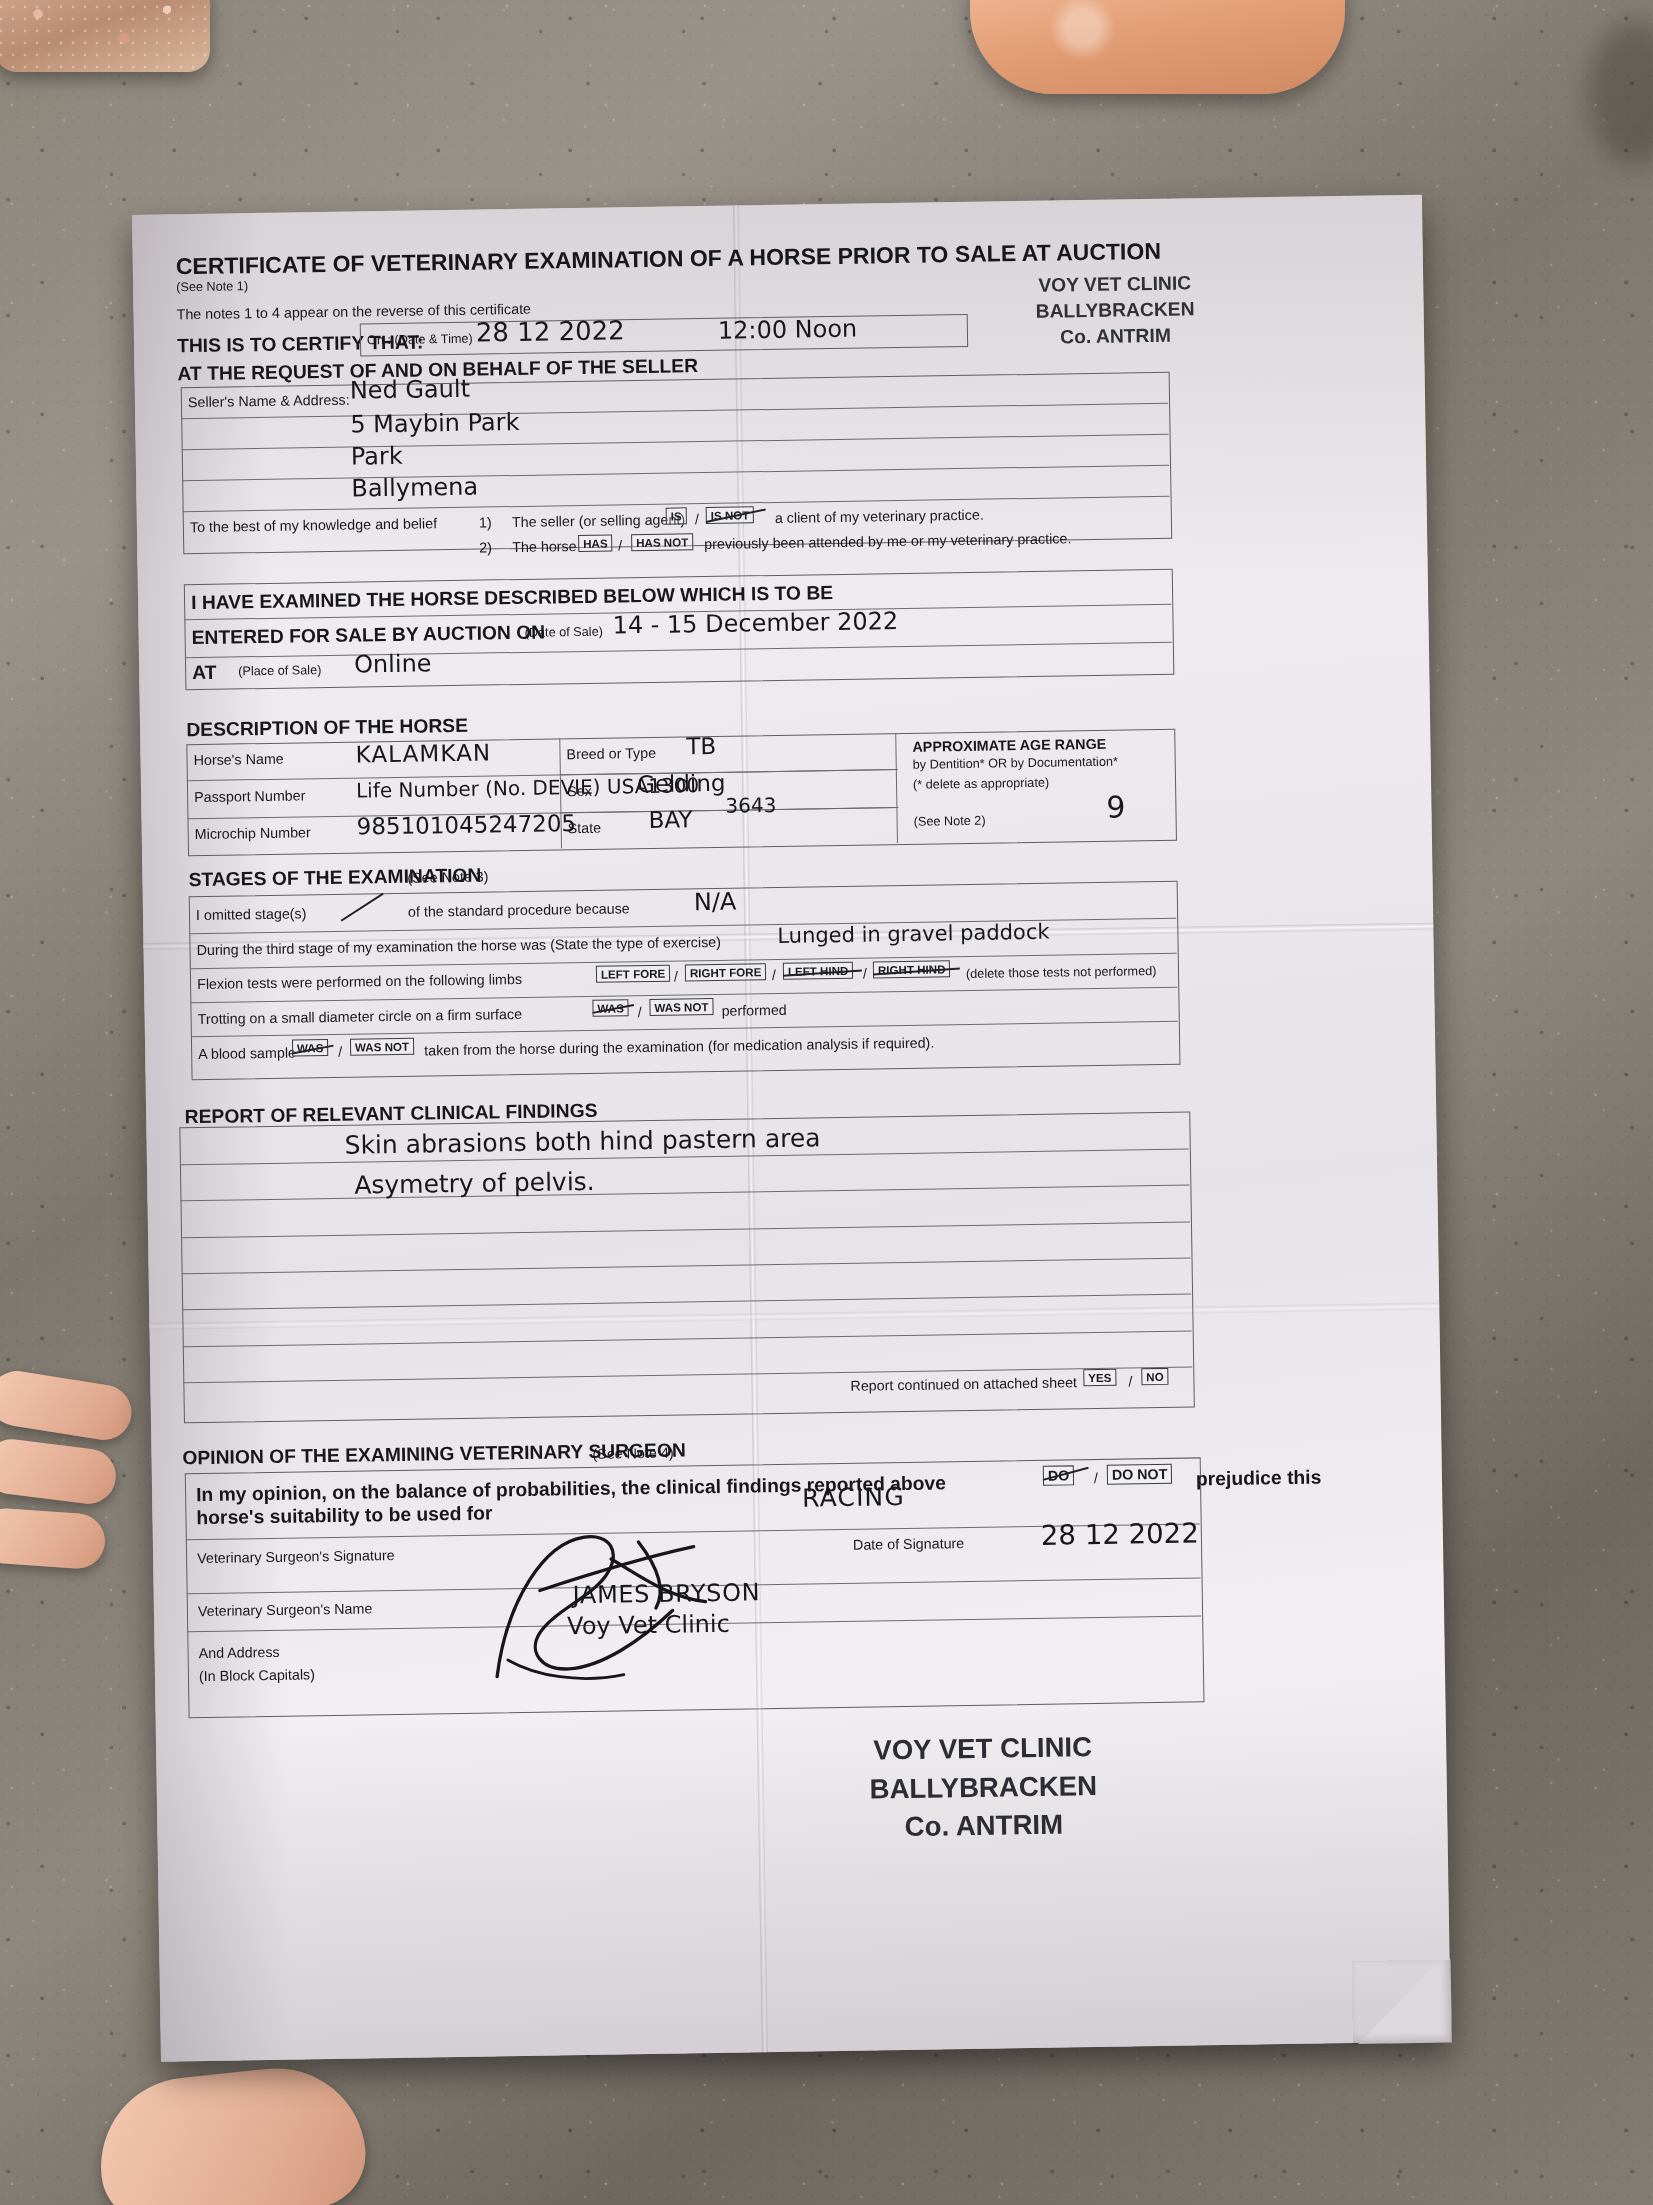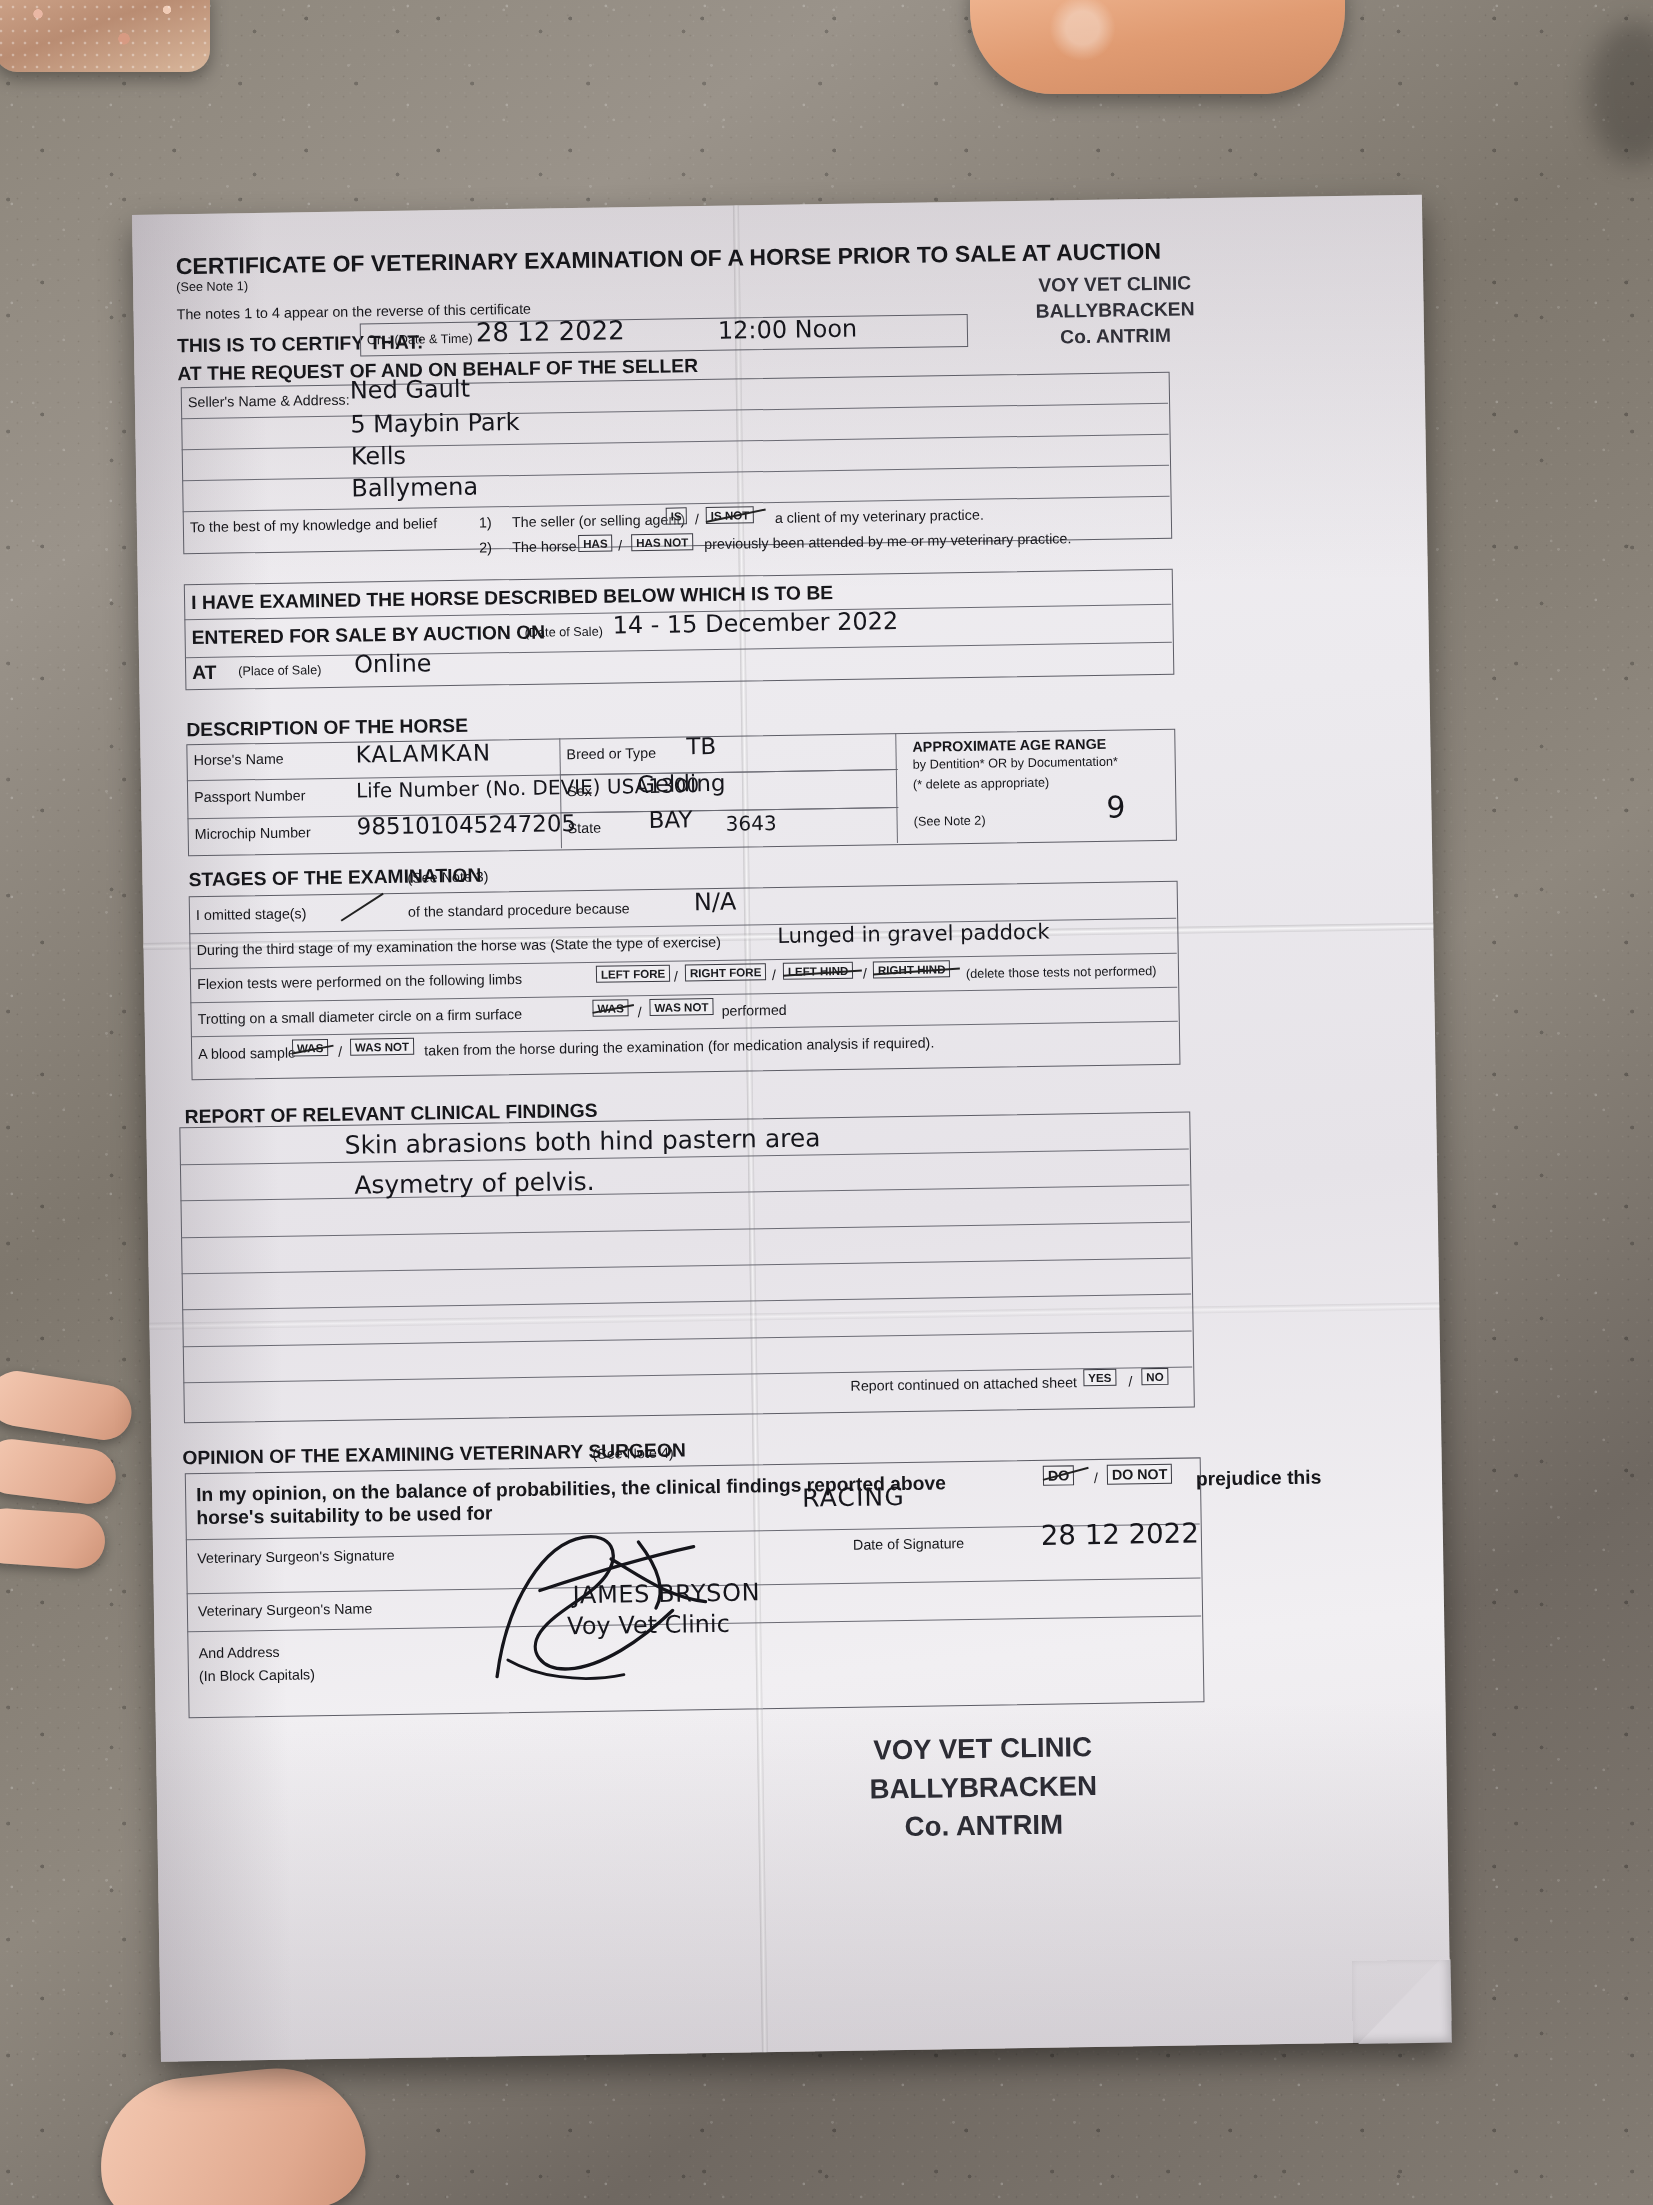--- a/index.html
+++ b/index.html
@@ -152,21 +152,21 @@
       <div class="t b s16" style="left:10px;top:110px;">AT THE REQUEST OF AND ON BEHALF OF THE SELLER</div>
 
       <div class="box" style="left:13.2px;top:134px;width:987px;height:165px;"></div>
       <div class="line" style="left:13.2px;top:165px;width:987px;"></div>
       <div class="line" style="left:13.2px;top:196px;width:987px;"></div>
       <div class="line" style="left:13.2px;top:227px;width:987px;"></div>
       <div class="line" style="left:13.2px;top:258px;width:987px;"></div>
       <div class="t s12" style="left:20px;top:141px;">Seller's Name &amp; Address:</div>
       <div class="hw" style="left:182px;top:126px;font-size:24px;">Ned Gault</div>
       <div class="hw" style="left:182px;top:160px;font-size:24px;">5 Maybin Park</div>
-      <div class="hw" style="left:182px;top:192px;font-size:24px;">Kells</div>
+      <div class="hw" style="left:182px;top:192px;font-size:24px;">Park</div>
       <div class="hw" style="left:182px;top:224px;font-size:24px;">Ballymena</div>
       <div class="t s12" style="left:20px;top:266px;">To the best of my knowledge and belief</div>
 
       <div class="t s12" style="left:309px;top:266px;">1)</div>
       <div class="t s12" style="left:342px;top:266px;">The seller (or selling agent)</div>
       <div class="obox" style="left:496px;top:262px;">IS</div>
       <div class="t s12" style="left:525px;top:266px;">/</div>
       <div class="obox" style="left:536px;top:262px;">IS NOT</div>
       <div class="strike" style="left:536px;top:276px;width:61px;transform:rotate(-11deg);"></div>
       <div class="t s12" style="left:605px;top:266px;">a client of my veterinary practice.</div>
@@ -196,21 +196,21 @@
       <div class="line" style="left:13.2px;top:565px;width:711px;"></div>
       <div class="vline" style="left:386px;top:491px;height:110px;"></div>
       <div class="vline" style="left:722px;top:491px;height:110px;"></div>
       <div class="line" style="left:386px;top:527px;width:336px;"></div>
       <div class="line" style="left:386px;top:565px;width:336px;"></div>
 
       <div class="t s12" style="left:20px;top:499px;">Horse's Name</div>
       <div class="hw" style="left:182px;top:491px;font-size:23px;letter-spacing:1.1px;">KALAMKAN</div>
       <div class="t s12" style="left:20px;top:536px;">Passport Number</div>
       <div class="hw" style="left:182px;top:528px;font-size:20px;">Life Number (No. DEVIE) USA1300</div>
-      <div class="hw" style="left:551px;top:549px;font-size:20px;margin-top:18px;">3643</div>
+      <div class="hw" style="left:551px;top:549px;font-size:20px;">3643</div>
       <div class="t s12" style="left:20px;top:573px;">Microchip Number</div>
       <div class="hw" style="left:182px;top:563px;font-size:23px;">985101045247205</div>
 
       <div class="t s12" style="left:393px;top:499px;">Breed or Type</div>
       <div class="hw" style="left:513px;top:488px;font-size:23px;">TB</div>
       <div class="t s12" style="left:393px;top:536px;">Sex</div>
       <div class="hw" style="left:463px;top:525px;font-size:23px;">Gelding</div>
       <div class="t s12" style="left:393px;top:573px;">State</div>
       <div class="hw" style="left:474px;top:561px;font-size:23px;">BAY</div>
 

